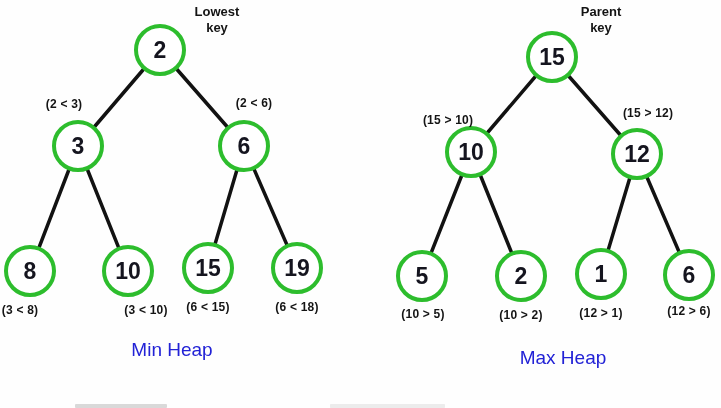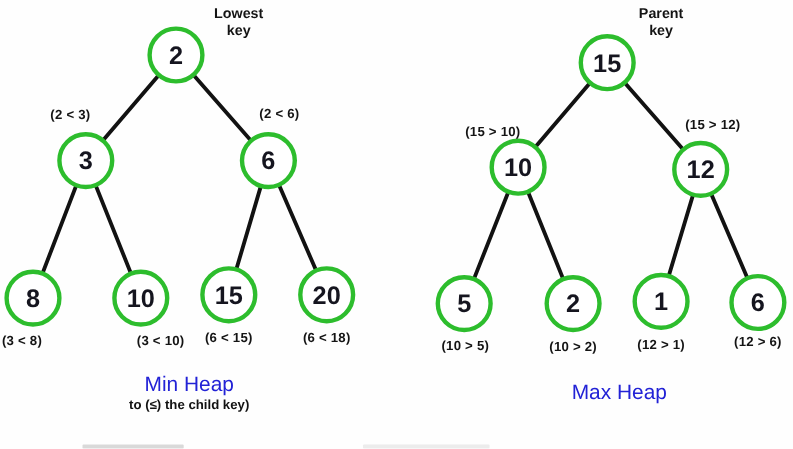--- a/index.html
+++ b/index.html
@@ -82,32 +82,31 @@
       <div>Lowest</div>
       <div>key</div>
     </div>
 
     <div class="node" style="left:160px;top:50px">2</div>
     <div class="node" style="left:78px;top:146px">3</div>
     <div class="node" style="left:244px;top:146px">6</div>
     <div class="node" style="left:30px;top:271px">8</div>
     <div class="node" style="left:128px;top:271px">10</div>
     <div class="node" style="left:208px;top:268px">15</div>
-    <div class="node" style="left:297px;top:268px">20</div>
+    <div class="node" style="left:297px;top:268px">19</div>
 
     <div class="lbl" style="left:64px;top:104px">(2 &lt; 3)</div>
     <div class="lbl" style="left:254px;top:103px">(2 &lt; 6)</div>
     <div class="lbl" style="left:20px;top:310px">(3 &lt; 8)</div>
     <div class="lbl" style="left:146px;top:310px">(3 &lt; 10)</div>
     <div class="lbl" style="left:208px;top:307px">(6 &lt; 15)</div>
     <div class="lbl" style="left:297px;top:307px">(6 &lt; 18)</div>
 
     <div class="heap-title" style="left:172px;top:350px">Min Heap</div>
     <div class="caption" style="left:172px;top:361px">
-      <div>to (≤) the child key)</div>
     </div>
   </div>
 
   <div>
     <div class="annot" style="left:601px;top:4px">
       <div>Parent</div>
       <div>key</div>
     </div>
 
     <div class="node" style="left:552px;top:57px">15</div>

